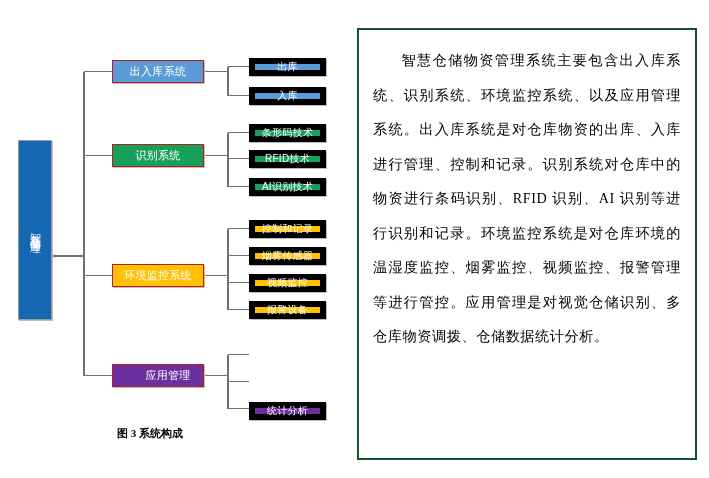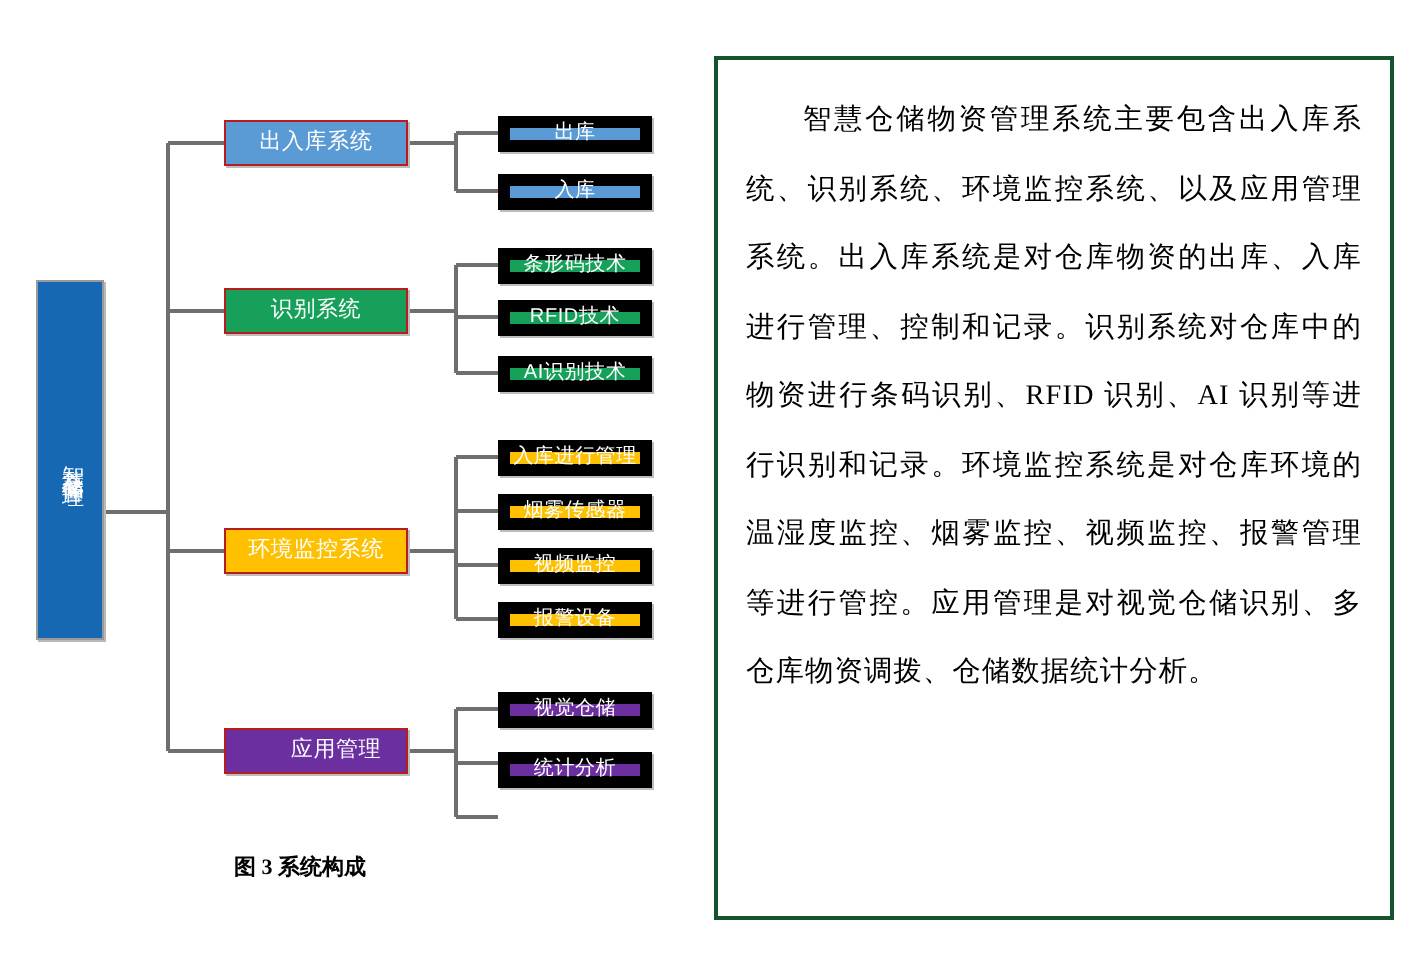--- a/index.html
+++ b/index.html
@@ -196,36 +196,33 @@
     <span>条形码技术</span>
   </div>
   <div class="node leaf green" style="top:150px">
     <span>RFID技术</span>
   </div>
   <div class="node leaf green" style="top:178px">
     <span>AI识别技术</span>
   </div>
 
   <div class="node leaf orange" style="top:220px">
-    <span>入库进行管理</span>
+    <span>控制和记录</span>
   </div>
   <div class="node leaf orange" style="top:247px">
     <span>烟雾传感器</span>
   </div>
   <div class="node leaf orange" style="top:274px">
     <span>视频监控</span>
   </div>
   <div class="node leaf orange" style="top:301px">
     <span>报警设备</span>
   </div>
 
-  <div class="node leaf purple" style="top:346px">
-    <span>视觉仓储</span>
-  </div>
-  <div class="node leaf purple" style="top:376px">
+  <div class="node leaf purple" style="top:402px">
     <span>统计分析</span>
   </div>
 
   <div class="caption">图 3 系统构成</div>
 </div>
 
 <div id="text-panel">
   <p id="panel-paragraph">智慧仓储物资管理系统主要包含出入库系统、识别系统、环境监控系统、以及应用管理系统。出入库系统是对仓库物资的出库、入库进行管理、控制和记录。识别系统对仓库中的物资进行条码识别、RFID 识别、AI 识别等进行识别和记录。环境监控系统是对仓库环境的温湿度监控、烟雾监控、视频监控、报警管理等进行管控。应用管理是对视觉仓储识别、多仓库物资调拨、仓储数据统计分析。</p>
 </div>
 

